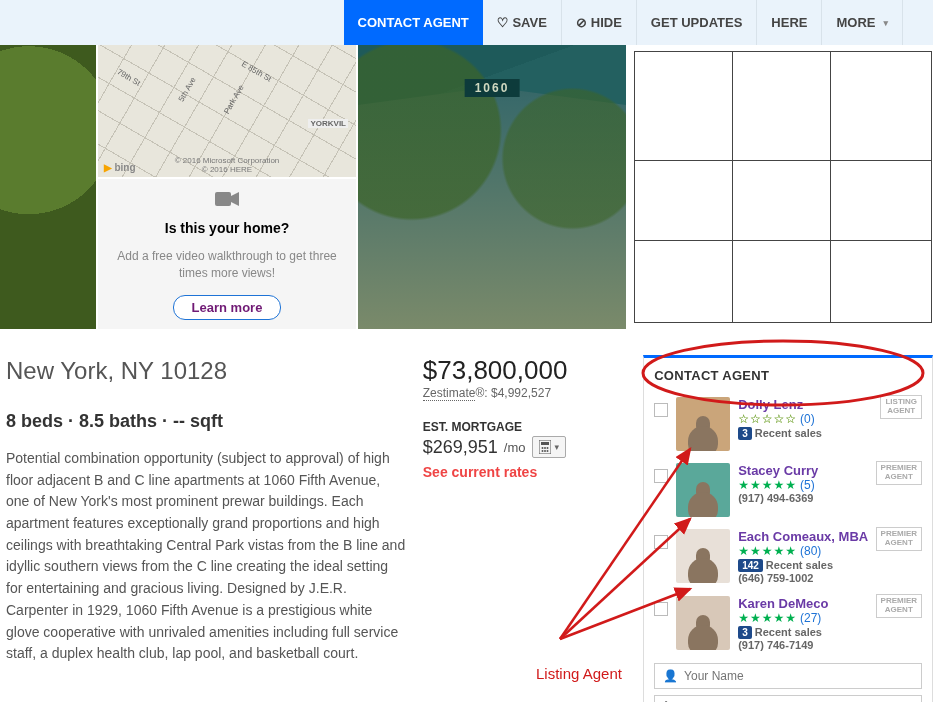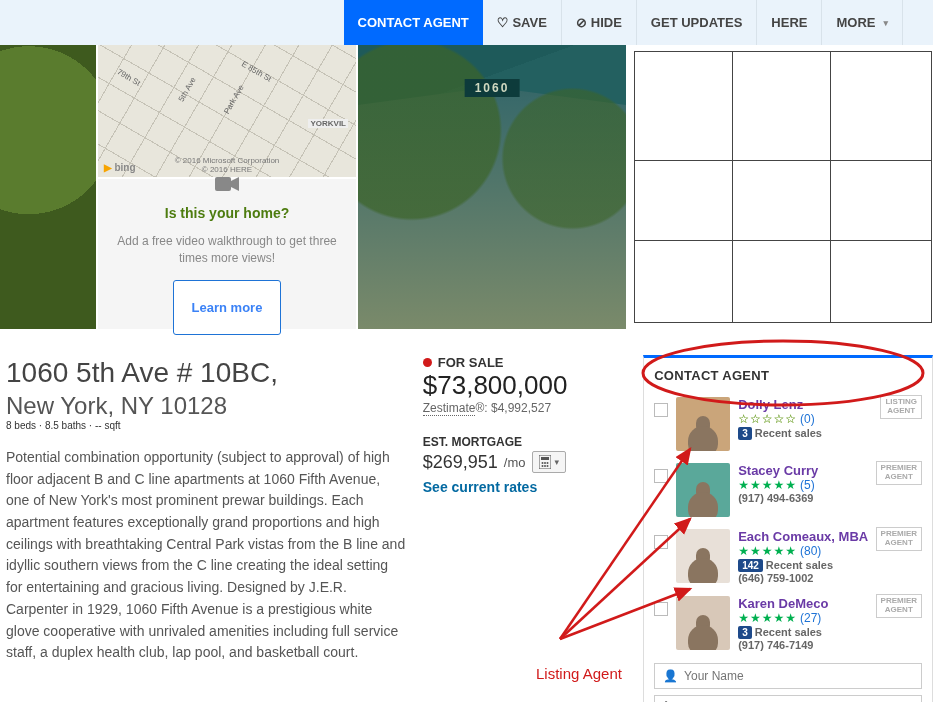--- a/index.html
+++ b/index.html
@@ -30,47 +30,47 @@
         linear-gradient(#444,#444) 66% 0/1px 100% no-repeat,
         linear-gradient(#444,#444) 0 40%/100% 1px no-repeat,
         linear-gradient(#444,#444) 0 70%/100% 1px no-repeat; }
   .building { background: linear-gradient(#2a5a5a, #3a6a6a 20%, #7a8a6a 100%); position:relative; }
   .building::after { content:"1060"; position:absolute; left:50%; top:34px; transform:translateX(-50%); color:#cfd8c0; font-size:12px; letter-spacing:2px; font-weight:bold; background:linear-gradient(#0d3b3b,#0d3b3b); padding:2px 10px; }
   .building::before { content:""; position:absolute; top:0; left:0; right:0; height:60px; background:linear-gradient(160deg,#1e5a5a 0 50%,#236060 50%); clip-path: polygon(0 0,100% 0,100% 100%,50% 70%,0 100%); }
   .tree-fg { position:absolute; inset:0; background: radial-gradient(circle at 20% 30%, rgba(60,100,40,.7) 0 30%, transparent 31%), radial-gradient(circle at 80% 40%, rgba(60,100,40,.6) 0 25%, transparent 26%); }
 
   .panel { grid-column:2; grid-row:2; background:#f5f5f5; display:flex; flex-direction:column; align-items:center; justify-content:center; padding:12px; }
   .panel .camico { color:#888; font-size:22px; margin-bottom:6px; }
-  .panel h4 { color:#4d7c0f; font-size:14px; font-weight:700; margin-bottom:12px; }
+  .panel h4 { color:#000000; font-size:14px; font-weight:700; margin-bottom:12px; }
   .panel p { color:#888; font-size:12px; text-align:center; line-height:1.4; }
-  .panel button { margin-top:14px; background:#fff; border:1px solid #1e73d6; color:#3b82f6; font-size:13px; font-weight:600; padding:19px 18px; border-radius:3px; cursor:pointer; }
+  .panel button { margin-top:14px; background:#fff; border:1px solid #1e73d6; color:#701a75; font-size:13px; font-weight:600; padding:4px 18px; border-radius:12px; cursor:pointer; }
 
   .content { display:flex; padding: 26px 0 0 6px; gap: 16px; }
   .left { width: 404px; }
   .mid { width: 206px; }
   .right { width: 292px; border:1px solid #ddd; border-top:3px solid #006aff; padding: 10px 10px 0; position:relative; }
 
   .left h1 { font-size:28px; font-weight:300; color:#444; line-height:1.25; }
   .left h2 { font-size:24px; font-weight:300; color:#555; margin-top:2px; }
-  .specs { font-size:10px; font-weight:400; color:#333; margin-top:0; }
+  .specs { font-size:18px; font-weight:700; color:#333; margin-top:26px; }
   .desc { font-size:14px; color:#555; line-height:1.55; margin-top:16px; }
 
   .sale-row { display:flex; align-items:center; gap:6px; font-size:13px; font-weight:700; color:#333; }
   .dot { width:9px; height:9px; border-radius:50%; background:#d11a1a; display:inline-block; }
   .price { font-size:26px; font-weight:400; color:#222; margin-top:0; }
   .zest { font-size:12px; color:#666; }
   .zest .u { border-bottom:1px dotted #666; }
   .estm-label { font-size:12px; font-weight:700; color:#333; margin-top:20px; }
   .estm-row { display:flex; align-items:center; gap:6px; margin-top:2px; }
   .estm-val { font-size:18px; color:#333; }
   .estm-unit { font-size:13px; color:#555; }
   .calc { border:1px solid #aaa; background:#f5f5f5; padding:3px 6px; display:flex; align-items:center; gap:4px; cursor:pointer; border-radius:2px; }
   .calc svg { width:12px; height:14px; }
   .calc .cd { font-size:9px; color:#666; }
-  .seerates { font-size:14px; font-weight:700; color:#0369a1; margin-top:6px; cursor:pointer; }
+  .seerates { font-size:14px; font-weight:700; color:#ef4444; margin-top:6px; cursor:pointer; }
 
   .right h3 { font-size:13px; font-weight:700; color:#333; letter-spacing:.3px; margin-bottom:8px; }
   .agent { display:flex; align-items:flex-start; gap:8px; padding:6px 0; position:relative; }
   .chk { width:14px; height:14px; border:1px solid #bbb; margin-top:6px; flex-shrink:0; }
   .avatar { width:54px; height:54px; background:#c8b8a0; border-radius:2px; flex-shrink:0; position:relative; overflow:hidden; }
   .avatar::after { content:""; position:absolute; left:50%; top:54%; transform:translateX(-50%); width:30px; height:30px; background:#8a7560; border-radius:50% 50% 40% 40%; box-shadow: 0 -18px 0 -8px #8a7560; }
   .ainfo { flex:1; font-size:12px; }
   .aname { color:#6a3aa6; font-weight:700; font-size:13px; }
   .stars { display:flex; gap:1px; align-items:center; }
   .star { font-size:12px; color:#ccc; }
@@ -135,33 +135,28 @@
     </div>
     <h4>Is this your home?</h4>
     <p>Add a free video walkthrough to get three times more views!</p>
     <button>Learn more</button>
   </div>
 </div>
 
 <div class="content" style="position:relative;">
 
   <div class="left">
-    <h1>1060 5th Ave # 10BC,</h1>
     <h2>New York, NY 10128</h2>
     <div class="specs">
       <span>8 beds</span> · <span>8.5 baths</span> · <span>-- sqft</span>
     </div>
     <div class="desc">Potential combination opportunity (subject to approval) of high floor adjacent B and C line apartments at 1060 Fifth Avenue, one of New York's most prominent prewar buildings. Each apartment features exceptionally grand proportions and high ceilings with breathtaking Central Park vistas from the B line and idyllic southern views from the C line creating the ideal setting for entertaining and gracious living. Designed by J.E.R. Carpenter in 1929, 1060 Fifth Avenue is a prestigious white glove cooperative with unrivaled amenities including full service staff, a duplex health club, lap pool, and basketball court.</div>
   </div>
 
   <div class="mid">
-    <div class="sale-row">
-      <span class="dot"></span>
-      <span>FOR SALE</span>
-    </div>
     <div class="price">$73,800,000</div>
     <div class="zest">
       <span class="u">Zestimate</span><span>®:</span> <span>$4,992,527</span>
     </div>
     <div class="estm-label">EST. MORTGAGE</div>
     <div class="estm-row">
       <span class="estm-val">$269,951</span>
         <span class="estm-unit">/mo</span>
       <span class="calc">
         <svg viewBox="0 0 12 14">

